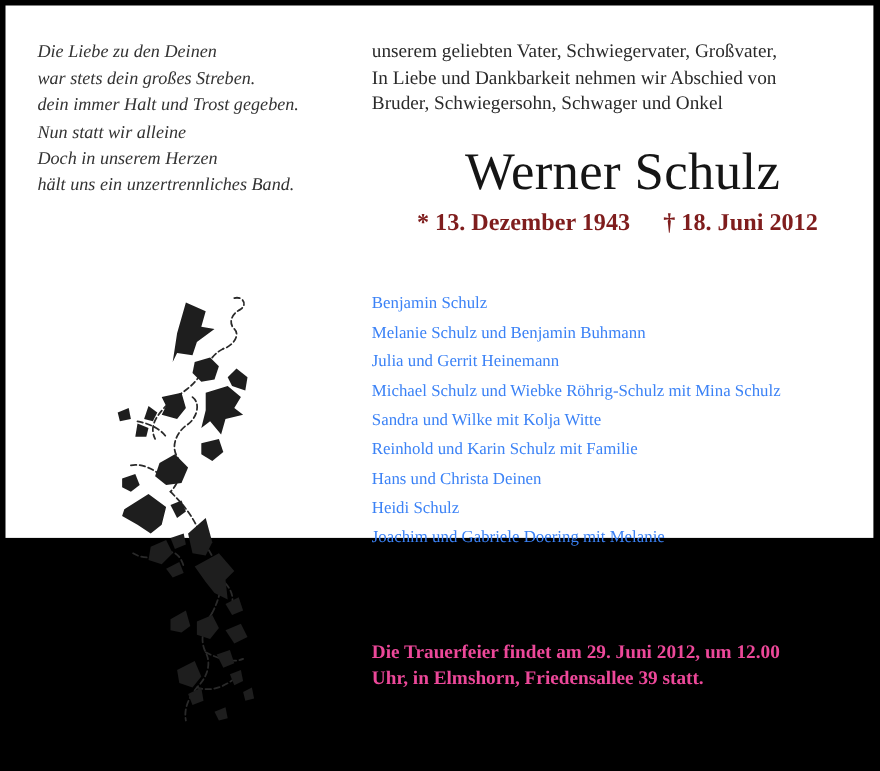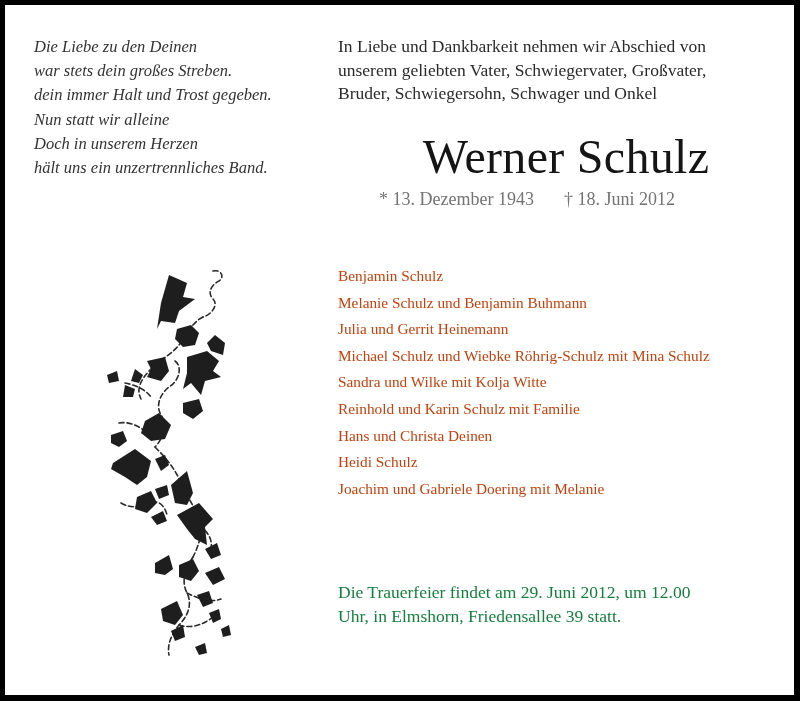--- a/index.html
+++ b/index.html
@@ -1,48 +1,48 @@
 <!DOCTYPE html>
 <html><head>
 <meta charset="utf-8">
 <style>
   html, body { margin:0; padding:0; }
   body { width:800px; height:701px; background:#000; position:relative; overflow:hidden; }
-  .sheet { position:absolute; left:5px; top:5px; width:789px; height:690px; background:#fff; }
+  .sheet { position:absolute; left:5px; top:5px; width:789px; height:484px; background:#fff; }
   .serif { font-family: "Liberation Serif", "DejaVu Serif", serif; color:#2a2a2a; }
   .poem { position:absolute; left:29px; top:30px; font-style:italic; font-size:16.5px; line-height:24.2px; color:#333; }
   .poem div { white-space:nowrap; }
   .intro { position:absolute; left:333px; top:30px; font-size:17.5px; line-height:23.5px; color:#2a2a2a; }
   .intro div { white-space:nowrap; }
   .name { position:absolute; left:333px; top:124px; width:456px; text-align:center; font-size:48px; font-weight:normal; color:#151515; letter-spacing:0.3px; }
-  .dates { position:absolute; left:374px; top:184px; font-size:18px; color:#737373; white-space:nowrap; }
+  .dates { position:absolute; left:374px; top:184px; font-size:22px; color:#7f1d1d; white-space:nowrap;font-weight:bold; }
   .dates span.gap { display:inline-block; width:30px; }
-  .family { position:absolute; left:333px; top:258px; font-size:15.3px; line-height:26.6px; color:#c2410c; font-family:"Liberation Serif", serif; }
+  .family { position:absolute; left:333px; top:258px; font-size:15.3px; line-height:26.6px; color:#3b82f6; font-family:"Liberation Serif", serif; }
   .family div { white-space:nowrap; }
-  .funeral { position:absolute; left:333px; top:576px; font-size:17.5px; line-height:23.5px; color:#15803d; }
+  .funeral { position:absolute; left:333px; top:576px; font-size:17.5px; line-height:23.5px; color:#ec4899;font-weight:bold; }
   .funeral div { white-space:nowrap; }
   .ivy { position:absolute; left:90px; top:258px; width:160px; height:400px; }
 </style>
 </head>
 <body>
 
 <div class="sheet">
 
   <div class="poem serif">
     <div>Die Liebe zu den Deinen</div>
     <div>war stets dein großes Streben.</div>
     <div>dein immer Halt und Trost gegeben.</div>
     <div>Nun statt wir alleine</div>
     <div>Doch in unserem Herzen</div>
     <div>hält uns ein unzertrennliches Band.</div>
   </div>
 
   <div class="intro serif">
+    <div>unserem geliebten Vater, Schwiegervater, Großvater,</div>
     <div>In Liebe und Dankbarkeit nehmen wir Abschied von</div>
-    <div>unserem geliebten Vater, Schwiegervater, Großvater,</div>
     <div>Bruder, Schwiegersohn, Schwager und Onkel</div>
   </div>
 
   <div class="name serif">Werner Schulz</div>
 
   <div class="dates serif">
     <span>* 13. Dezember 1943</span><span class="gap"></span><span>† 18. Juni 2012</span>
   </div>
 
   <svg class="ivy" viewBox="0 0 160 400" xmlns="http://www.w3.org/2000/svg">

